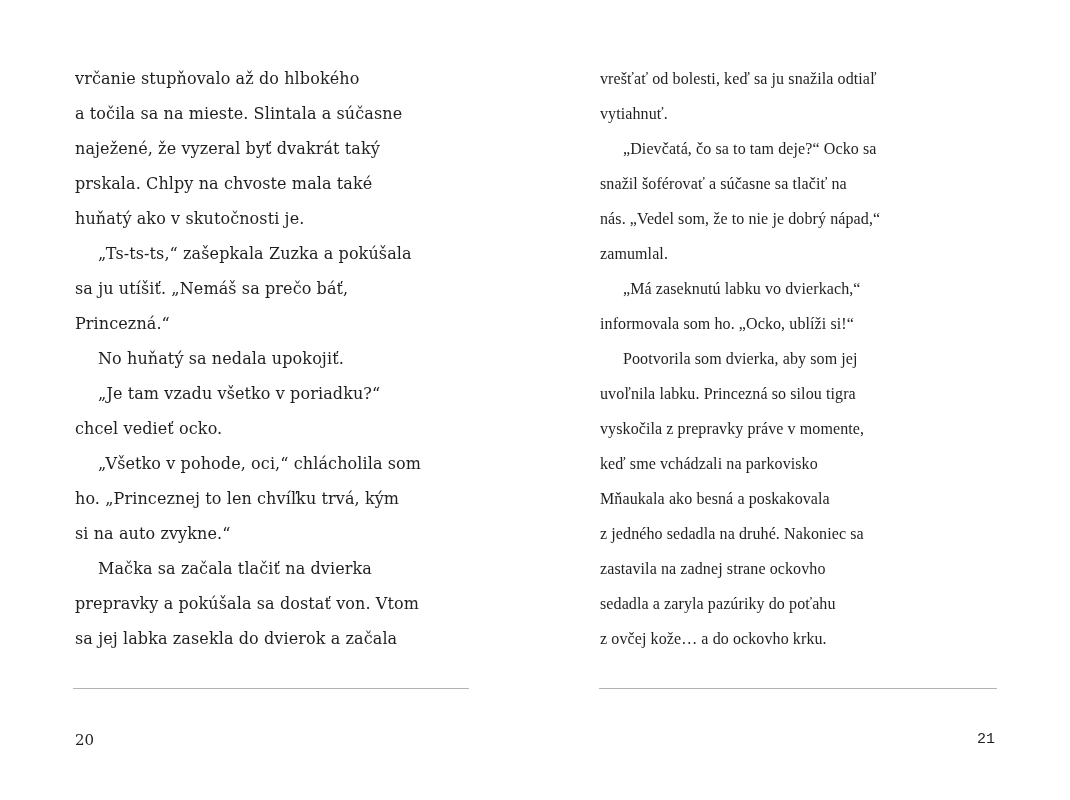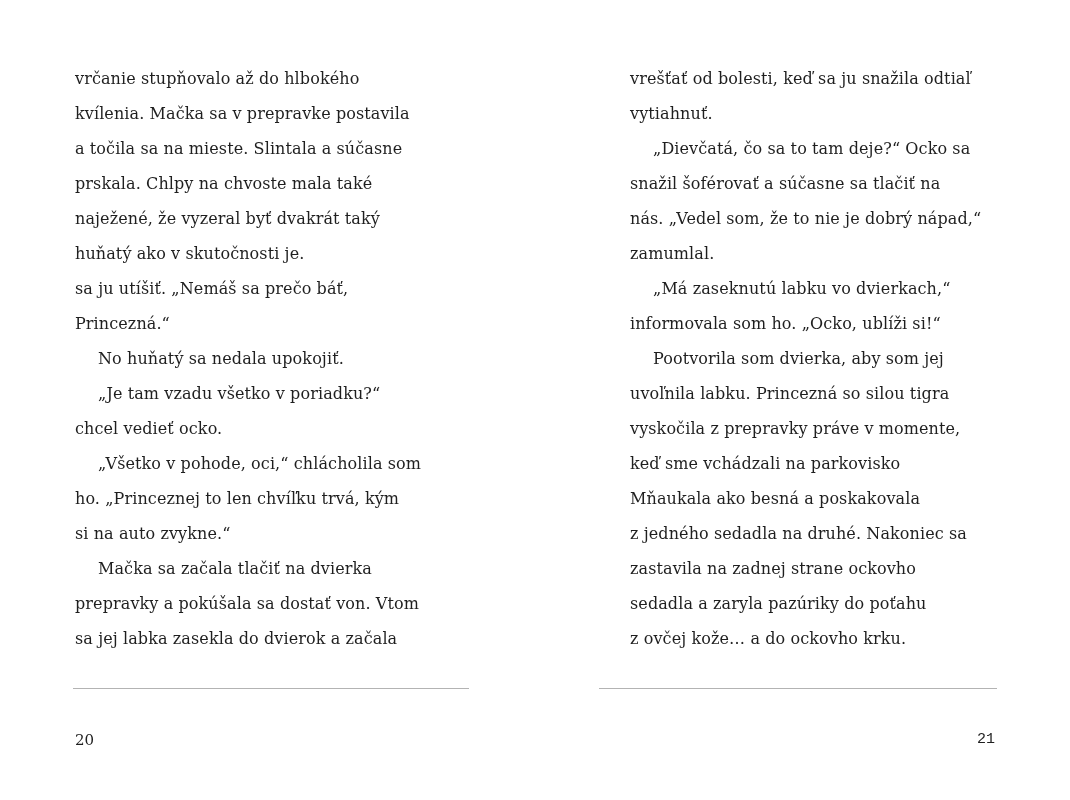--- a/index.html
+++ b/index.html
@@ -20,21 +20,21 @@
     inset: 0;
   }
   .textcol {
     position: absolute;
     top: 61px;
     font-size: 16px;
     line-height: 35px;
     letter-spacing: 0.1px;
   }
   #col-left  { left: 75px;  width: 395px; }
-  #col-right { left: 630px; width: 398px; }
+  #col-right { left: 600px; width: 398px; font-family: Liberation Serif, serif; }
   .line {
     height: 35px;
     white-space: pre;
   }
   .line.indent {
     padding-left: 23px;
   }
   .rule {
     position: absolute;
     top: 688px;
@@ -53,25 +53,25 @@
   #pagenum-right { right: 75px; text-align: left; font-family: Liberation Mono, monospace; }
 </style>
 </head>
 <body style="--bg: #ffffff; --text: #1f1f1f; --rule: #b3b3b3;">
 
 <main class="spread">
 
   <section>
     <div class="textcol" id="col-left">
         <div class="line">vrčanie stupňovalo až do hlbokého</div>
-        <div class="line">kvílenia. Mačka sa v prepravke postavila</div>
         <div class="line">a točila sa na mieste. Slintala a súčasne</div>
+        <div class="line">naježené, že vyzeral byť dvakrát taký</div>
         <div class="line">prskala. Chlpy na chvoste mala také</div>
-        <div class="line">naježené, že vyzeral byť dvakrát taký</div>
         <div class="line">huňatý ako v skutočnosti je.</div>
+        <div class="line indent">„Ts-ts-ts,“ zašepkala Zuzka a pokúšala</div>
         <div class="line">sa ju utíšiť. „Nemáš sa prečo báť,</div>
         <div class="line">Princezná.“</div>
         <div class="line indent">No huňatý sa nedala upokojiť.</div>
         <div class="line indent">„Je tam vzadu všetko v poriadku?“</div>
         <div class="line">chcel vedieť ocko.</div>
         <div class="line indent">„Všetko v pohode, oci,“ chlácholila som</div>
         <div class="line">ho. „Princeznej to len chvíľku trvá, kým</div>
         <div class="line">si na auto zvykne.“</div>
         <div class="line indent">Mačka sa začala tlačiť na dvierka</div>
         <div class="line">prepravky a pokúšala sa dostať von. Vtom</div>

